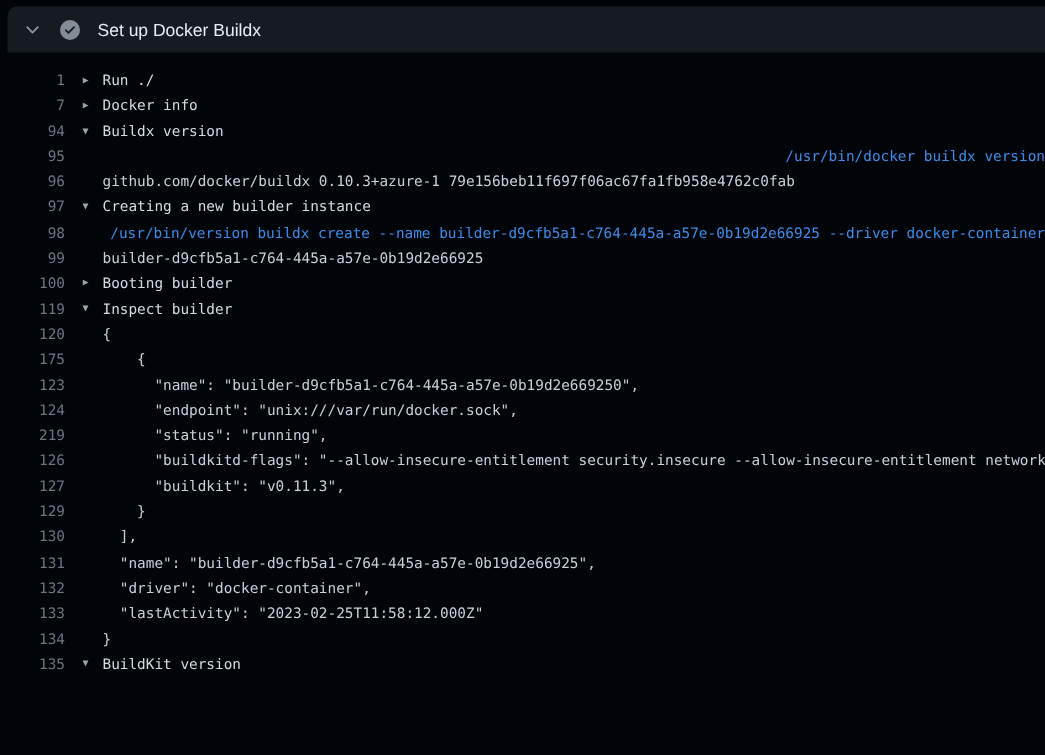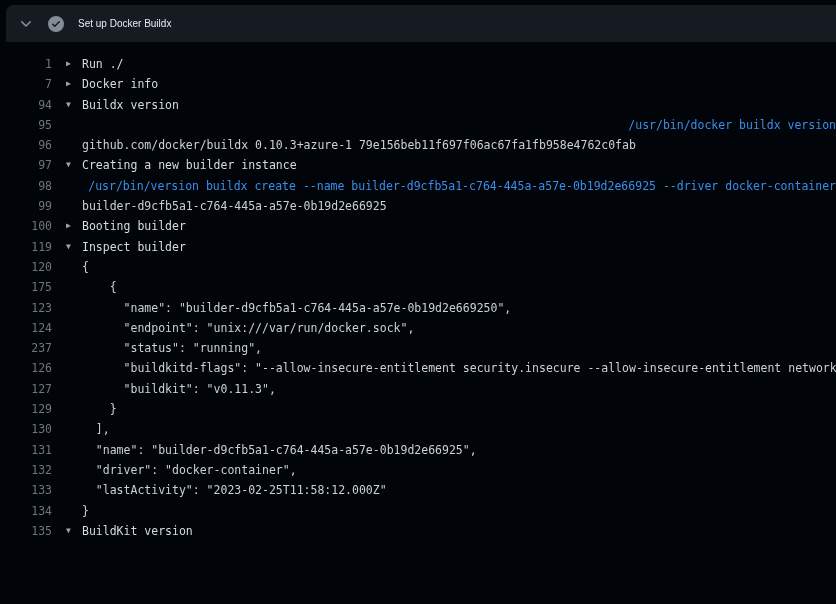--- a/index.html
+++ b/index.html
@@ -18,21 +18,21 @@
   }
   .icon-btn {
     width: 16px; height: 16px;
     display: flex; align-items: center; justify-content: center;
     cursor: pointer; flex: none;
   }
   .check-wrap { margin-left: 14px; flex: none; display: flex; }
   .step-title {
     margin-left: 14px;
     font-family: "Liberation Sans", sans-serif;
-    font-size: 10px; font-weight: 500;
+    font-size: 14px; font-weight: 500;
     color: #e6edf3;
     white-space: nowrap;
   }
   .log { padding-top: 12px; }
   .row {
     display: flex;
     height: 20.3px; line-height: 20.3px;
     font-size: 11.5px;
   }
   .ln {
@@ -128,21 +128,21 @@
   </div>
     <div class="row">
     <span class="ln">123</span>
     <span class="lc">      "name": "builder-d9cfb5a1-c764-445a-a57e-0b19d2e669250",</span>
   </div>
     <div class="row">
     <span class="ln">124</span>
     <span class="lc">      "endpoint": "unix:///var/run/docker.sock",</span>
   </div>
     <div class="row">
-    <span class="ln">237</span>
+    <span class="ln">219</span>
     <span class="lc">      "status": "running",</span>
   </div>
     <div class="row">
     <span class="ln">126</span>
     <span class="lc">      "buildkitd-flags": "--allow-insecure-entitlement security.insecure --allow-insecure-entitlement network.host",</span>
   </div>
     <div class="row">
     <span class="ln">127</span>
     <span class="lc">      "buildkit": "v0.11.3",</span>
   </div>

